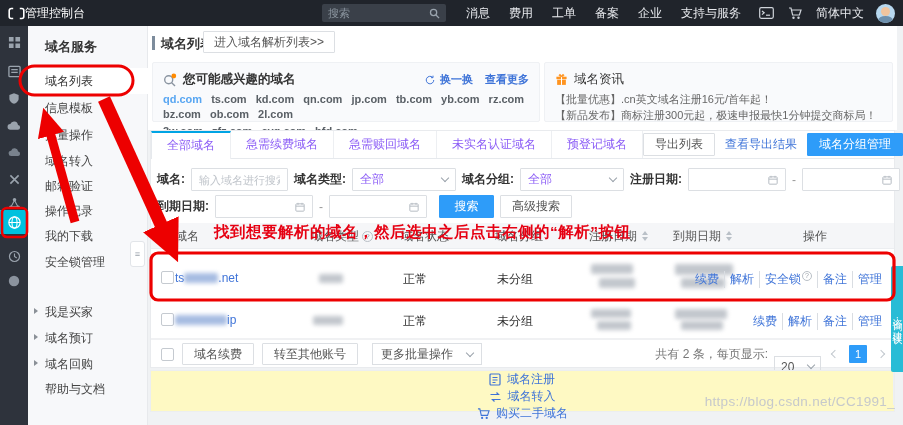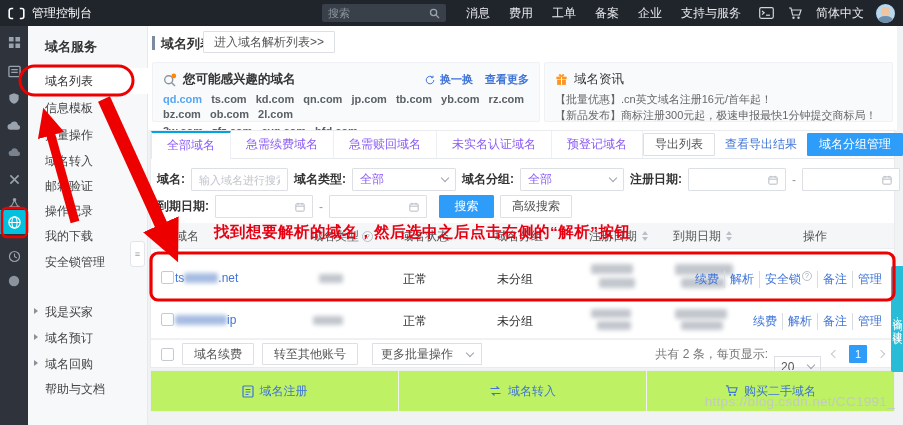--- a/index.html
+++ b/index.html
@@ -2,21 +2,21 @@
 <html><head>
 <meta charset="utf-8">
 <style>
   * { margin:0; padding:0; box-sizing:border-box; }
   html,body { background:#e9eaec; }
   body { font-family:"Liberation Sans","DejaVu Sans",sans-serif; }
   #stage { position:relative; width:903px; height:425px; background:#f0f2f4; overflow:hidden; font-size:12px; color:#333; }
 
   
   .topbar { position:absolute; left:0; top:0; width:903px; height:26px; background:#20242b; display:flex; align-items:center; padding:0 8px; color:#e8eaee; z-index:5; }
-  .logo { display:flex; align-items:center; gap:7px; }
+  .logo { display:flex; align-items:center; }
   .logo-txt { font-size:12px; color:#fff; }
   .tb-search { margin-left:auto; width:124px; height:18px; background:#3a4049; border-radius:2px; display:flex; align-items:center; padding:0 6px; }
   .tb-search input { flex:1; background:transparent; border:none; outline:none; color:#cfd5db; font-size:11px; width:80px; font-family:inherit; }
   .tb-search input::placeholder { color:#8d97a1; }
   .tb-nav { display:flex; align-items:center; gap:19px; margin-left:20px; font-size:12px; }
   .tb-nav span { cursor:pointer; white-space:nowrap; }
   .tb-icons { display:flex; align-items:center; gap:14px; margin-left:18px; }
   .avatar { width:19px; height:19px; border-radius:50%; background:#b7d8ef; margin-left:12px; position:relative; overflow:hidden; cursor:pointer; }
   .avatar .face { position:absolute; left:5px; top:3px; width:9px; height:9px; border-radius:50%; background:#f0c49e; }
   .avatar .body { position:absolute; left:2px; top:12px; width:15px; height:9px; border-radius:50%; background:#6d8fac; }
@@ -95,21 +95,21 @@
   .more-dd { margin-left:14px; width:110px; height:22px; border:1px solid #dcdfe3; display:flex; align-items:center; justify-content:space-between; padding:0 8px; font-size:12px; color:#555; cursor:pointer; }
   .pg-right { margin-left:auto; display:flex; align-items:center; gap:6px; padding-right:5px; font-size:12px; color:#777; }
   .pgsel { width:47px; height:22px; border:1px solid #dcdfe3; display:flex; align-items:center; justify-content:space-between; padding:0 6px; color:#555; cursor:pointer;margin-top:25px; }
   .pg-prev,.pg-next { width:16px; height:16px; display:flex; align-items:center; justify-content:center; cursor:pointer; }
   .pg-prev span,.pg-next span { width:6px; height:6px; border-right:1.4px solid #c2c8ce; border-bottom:1.4px solid #c2c8ce; }
   .pg-prev span { transform:rotate(135deg); }
   .pg-next span { transform:rotate(-45deg); }
   .pg-cur { width:18px; height:18px; background:#2e9cf9; color:#fff; display:flex; align-items:center; justify-content:center; font-size:11px; cursor:pointer; border-radius:1px; }
 
   
-  .footerbar { position:absolute; left:150px; top:370px; width:745px; height:42px; background:#bef264; border:1px solid #eceef0; display:flex; }
+  .footerbar { position:absolute; left:150px; top:370px; width:745px; height:42px; background:#fef9c3; border:1px solid #eceef0; display:flex;flex-direction:column; }
   .f-cell { flex:1; display:flex; align-items:center; justify-content:center; gap:6px; border-right:1px solid #eef0f2; cursor:pointer; }
   .f-cell:last-child { border-right:none; }
   .f-cell .link { font-size:12px; }
 
   .watermark { position:absolute; right:8px; top:394px; font-size:13.5px; color:rgba(195,198,203,.95); z-index:40; letter-spacing:.3px; }
   .feedback { position:absolute; left:891px; top:266px; width:12px; height:106px; background:#28bcd6; color:#fff; z-index:20; border-radius:2px 0 0 2px; display:flex; align-items:center; justify-content:center; cursor:pointer; }
   .feedback span { writing-mode:vertical-rl; font-size:10px; letter-spacing:3px; }
 
   .tip { position:absolute; left:214px; top:222px; z-index:30; font-size:15.5px; font-weight:bold; color:#e60012; white-space:nowrap; letter-spacing:.5px; }
   .overlay { position:absolute; left:0; top:0; z-index:25; pointer-events:none; }

